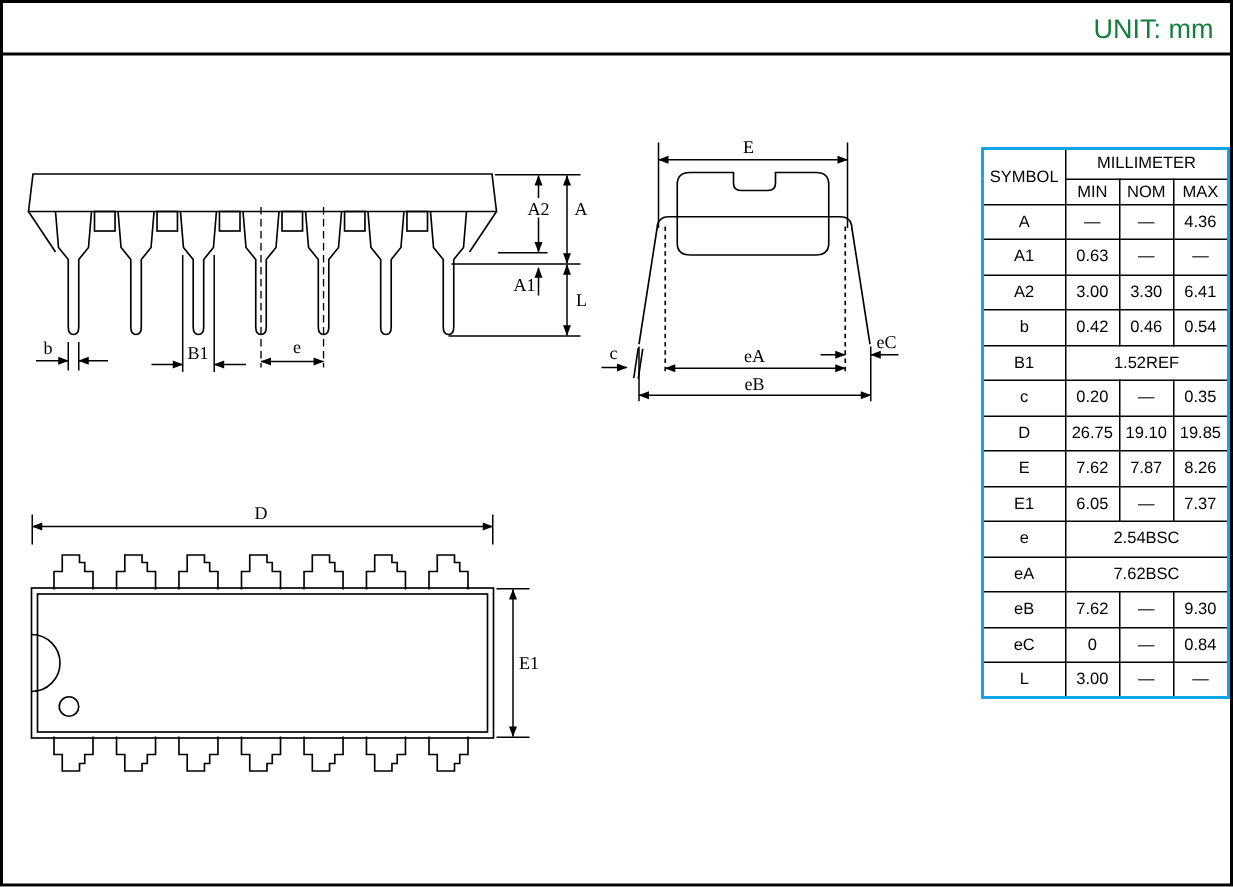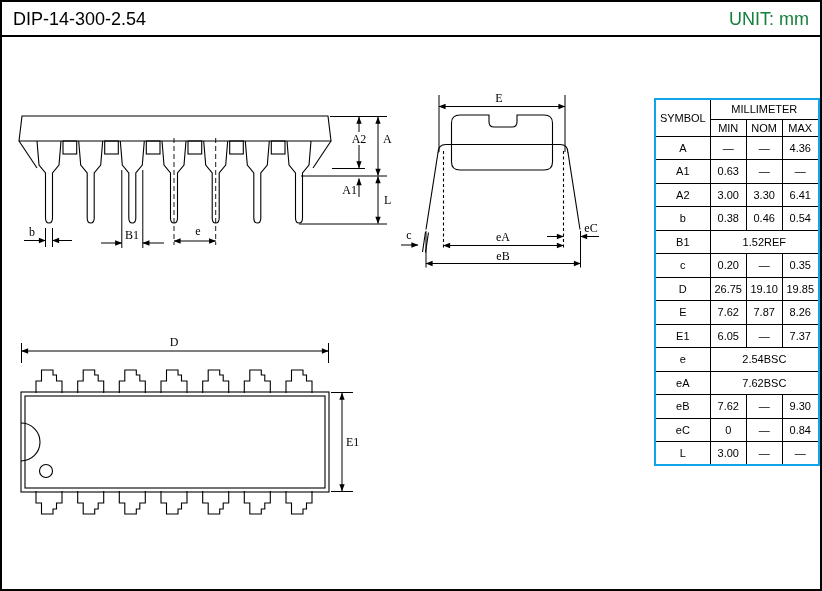--- a/index.html
+++ b/index.html
@@ -21,21 +21,20 @@
         vertical-align:middle;padding:0;color:#000;}
   .spec thead tr.r1{height:20px;}
   .spec thead tr.r2{height:17px;}
   .spec tbody tr{height:23.5px;}
 </style>
 </head>
 <body>
 
 <div class="page">
 
-  <div class="title">DIP-14-300-2.54</div>
   <div class="unit">UNIT: mm</div>
   <div class="hdr-line"></div>
 
   <svg class="drawing" width="822" height="591" viewBox="0 0 822 591">
     <defs>
       <marker id="arr" viewBox="0 0 10 10" refX="9.5" refY="5" markerWidth="10" markerHeight="7" orient="auto-start-reverse">
         <path d="M0,1.2 L10,5 L0,8.8 Z" fill="#000"></path>
       </marker>
     </defs>
 
@@ -206,21 +205,21 @@
           <td>—</td>
         </tr>
         <tr>
           <td>A2</td>
           <td>3.00</td>
           <td>3.30</td>
           <td>6.41</td>
         </tr>
         <tr>
           <td>b</td>
-          <td>0.38</td>
+          <td>0.42</td>
           <td>0.46</td>
           <td>0.54</td>
         </tr>
         <tr>
           <td>B1</td>
           <td colspan="3">1.52REF</td>
         </tr>
         <tr>
           <td>c</td>
           <td>0.20</td>

